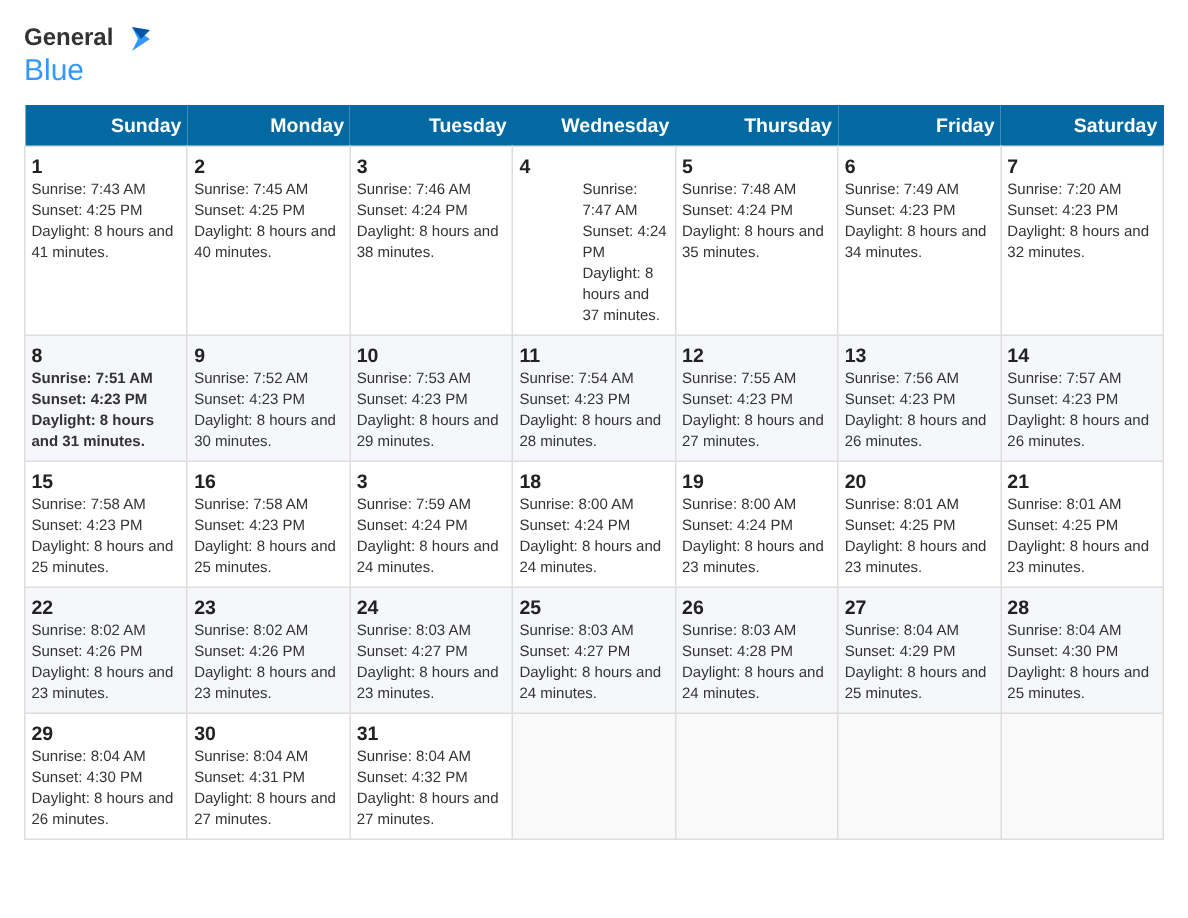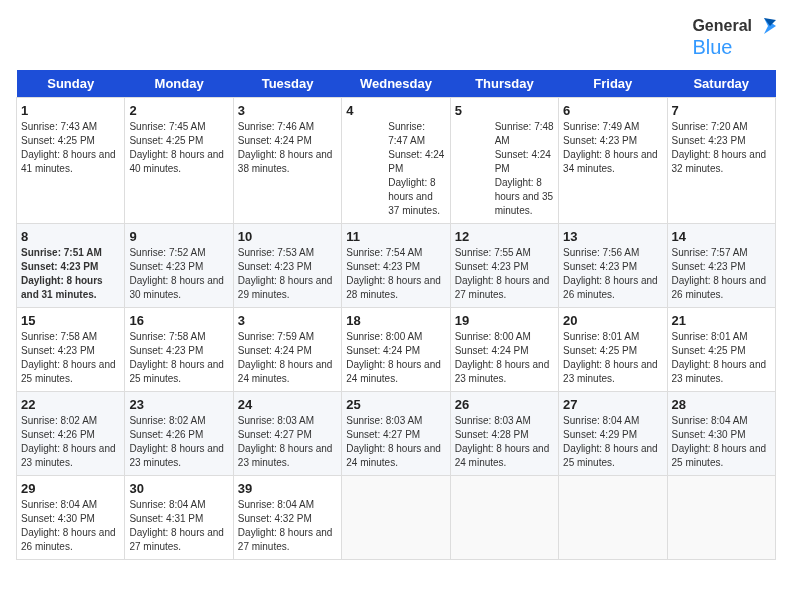--- a/index.html
+++ b/index.html
@@ -5,21 +5,21 @@
     * { box-sizing: border-box; margin: 0; padding: 0; }
     body {
       font-family: Arial, sans-serif;
       background: #fff;
       width: 792px;
       min-height: 612px;
       padding: 16px;
     }
     .header {
       display: flex;
-      justify-content: flex-end;
+      justify-content: flex-start;
       align-items: flex-start;
       margin-bottom: 12px;
     }
     .logo {
       display: flex;
       align-items: center;
       gap: 2px;
     }
     .title-block {
       text-align: right;
@@ -32,24 +32,24 @@
     .location {
       font-size: 14px;
       color: #555;
     }
     .calendar {
       width: 100%;
       border-collapse: collapse;
       font-size: 10.5px;
     }
     .calendar th {
-      background: #1d4ed8;
+      background: #0369a1;
       color: #fff;
       padding: 6px 4px;
-      text-align: center;
+      text-align: right;
       font-size: 13px;
       font-weight: bold;
     }
     .calendar td {
       vertical-align: top;
       padding: 5px 4px;
       border: 1px solid #ddd;
       width: 108px;
       min-height: 80px;
       background: #fff;
@@ -128,21 +128,21 @@
 Daylight: 8 hours and 38 minutes.</div>
         </td>
         <td>
           <span class="day-num">4</span>
           <div class="day-info" style="white-space: pre-line; margin-left: 42px;">Sunrise: 7:47 AM
 Sunset: 4:24 PM
 Daylight: 8 hours and 37 minutes.</div>
         </td>
         <td>
           <span class="day-num">5</span>
-          <div class="day-info" style="white-space: pre-line; margin-left: 40px;">Sunrise: 7:48 AM
+          <div class="day-info" style="white-space: pre-line;">Sunrise: 7:48 AM
 Sunset: 4:24 PM
 Daylight: 8 hours and 35 minutes.</div>
         </td>
         <td>
           <span class="day-num">6</span>
           <div class="day-info" style="white-space: pre-line;">Sunrise: 7:49 AM
 Sunset: 4:23 PM
 Daylight: 8 hours and 34 minutes.</div>
         </td>
         <td>
@@ -291,21 +291,21 @@
 Sunset: 4:30 PM
 Daylight: 8 hours and 26 minutes.</div>
         </td>
         <td>
           <span class="day-num">30</span>
           <div class="day-info" style="white-space: pre-line;">Sunrise: 8:04 AM
 Sunset: 4:31 PM
 Daylight: 8 hours and 27 minutes.</div>
         </td>
         <td>
-          <span class="day-num">39</span>
+          <span class="day-num">31</span>
           <div class="day-info" style="white-space: pre-line;">Sunrise: 8:04 AM
 Sunset: 4:32 PM
 Daylight: 8 hours and 27 minutes.</div>
         </td>
         <td class="empty-cell"></td>
         <td class="empty-cell"></td>
         <td class="empty-cell"></td>
         <td class="empty-cell"></td>
       </tr>
     </tbody>

